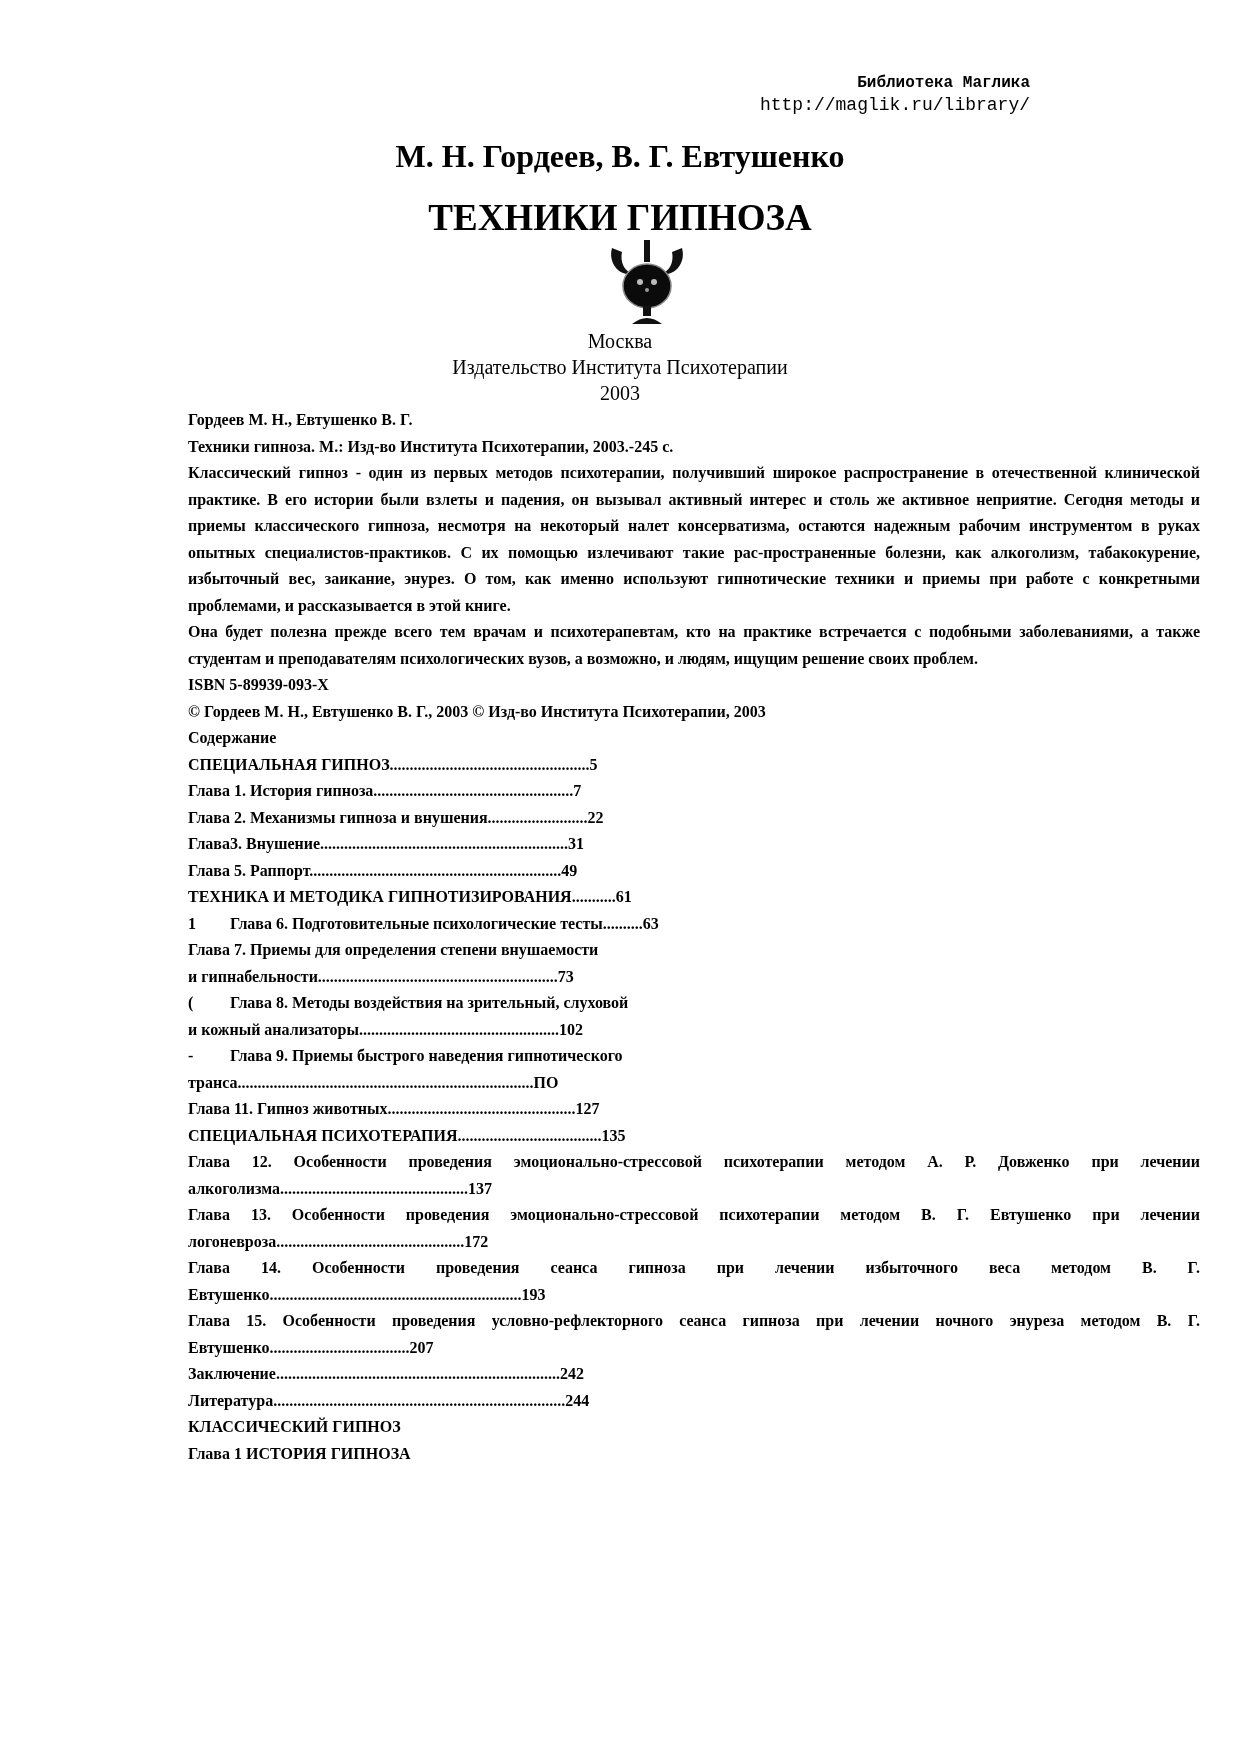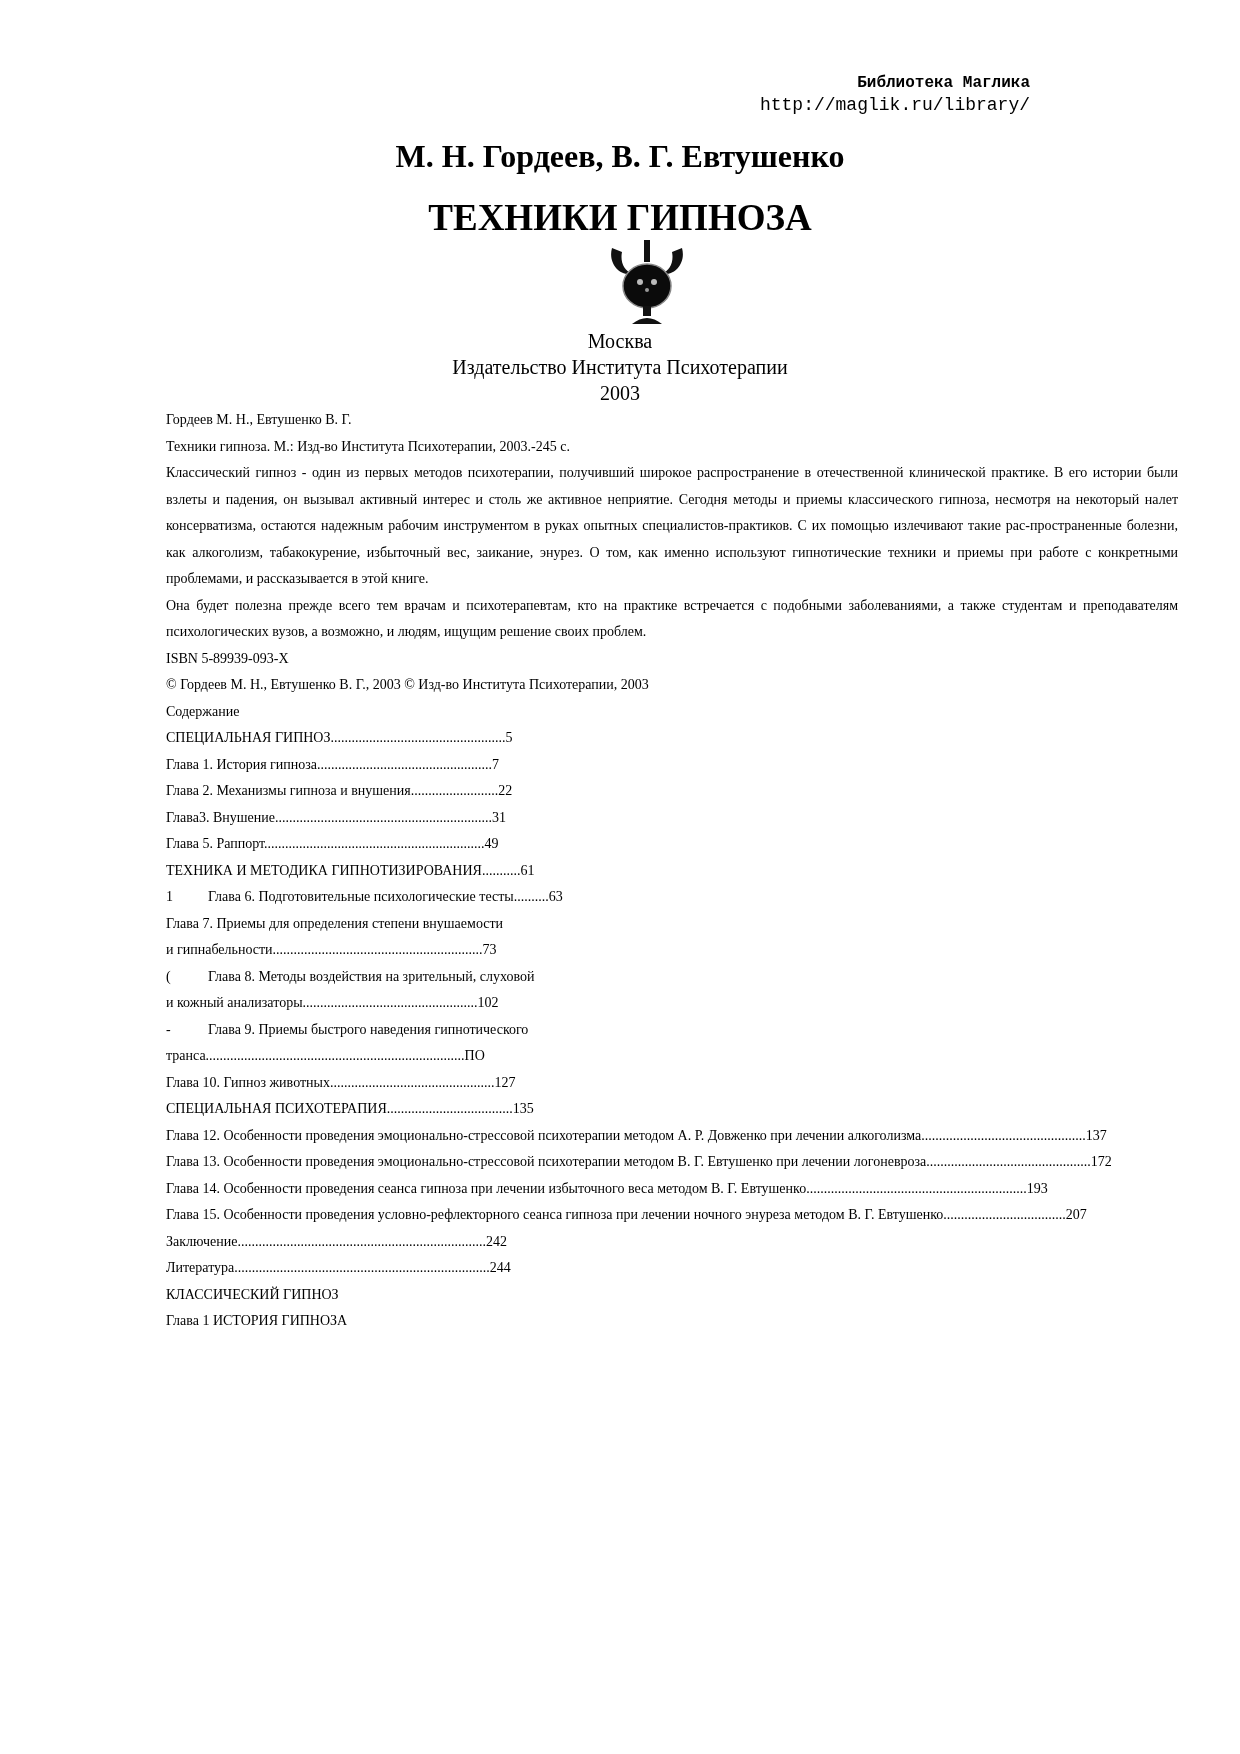--- a/index.html
+++ b/index.html
@@ -5,21 +5,21 @@
   html, body { margin: 0; padding: 0; background: #ffffff; }
   body { width: 1240px; height: 1754px; position: relative; overflow: hidden; color: #000; }
   .page { position: absolute; left: 0; top: 0; width: 1240px; height: 1754px; }
   .lib-header { position: absolute; right: 210px; top: 72px; text-align: right; font-family: "Liberation Mono", "DejaVu Sans Mono", monospace; }
   .lib-name { font-size: 16px; font-weight: bold; line-height: 22px; }
   .lib-url { font-size: 18px; line-height: 22px; }
   .authors { position: absolute; left: 0; width: 1240px; top: 138px; text-align: center; font-family: "Liberation Serif", "DejaVu Serif", serif; font-weight: bold; font-size: 32px; }
   .title { position: absolute; left: 0; width: 1240px; top: 196px; text-align: center; font-family: "Liberation Serif", "DejaVu Serif", serif; font-weight: bold; font-size: 37px; }
   .logo { position: absolute; left: 608px; top: 240px; width: 78px; height: 86px; }
   .pub { position: absolute; left: 0; width: 1240px; top: 328px; text-align: center; font-family: "Liberation Serif", "DejaVu Serif", serif; font-size: 20px; line-height: 26px; }
-  .body-text { position: absolute; left: 166px; width: 1012px; top: 407px; font-family: "Liberation Serif", "DejaVu Serif", serif; font-size: 14px; line-height: 26.5px; }
+  .body-text { position: absolute; left: 188px; width: 1012px; top: 407px; font-family: "Liberation Serif", "DejaVu Serif", serif; font-size: 16px; line-height: 26.5px; font-weight: bold; }
   .body-text p { margin: 0; }
   .justify { text-align: justify; text-align-last: left; }
   .toc-line { white-space: nowrap; }
   .toc-line.wrap { white-space: normal; text-align: justify; }
   .lead { display: inline-block; width: 42px; }
 </style>
 </head>
 <body>
 
 <div class="page">
@@ -68,21 +68,21 @@
         <p class="toc-line"><span>Глава3. Внушение..............................................................31</span></p>
         <p class="toc-line"><span>Глава 5. Раппорт...............................................................49</span></p>
         <p class="toc-line"><span>ТЕХНИКА И МЕТОДИКА ГИПНОТИЗИРОВАНИЯ...........61</span></p>
         <p class="toc-line"><span class="lead">1</span><span>Глава 6. Подготовительные психологические тесты..........63</span></p>
         <p class="toc-line"><span>Глава 7. Приемы для определения степени внушаемости</span></p>
         <p class="toc-line"><span>и гипнабельности............................................................73</span></p>
         <p class="toc-line"><span class="lead">(</span><span>Глава 8. Методы воздействия на зрительный, слуховой</span></p>
         <p class="toc-line"><span>и кожный анализаторы..................................................102</span></p>
         <p class="toc-line"><span class="lead">-</span><span>Глава 9. Приемы быстрого наведения гипнотического</span></p>
         <p class="toc-line"><span>транса..........................................................................ПО</span></p>
-        <p class="toc-line"><span>Глава 10. Гипноз животных...............................................127</span></p>
+        <p class="toc-line"><span>Глава 11. Гипноз животных...............................................127</span></p>
         <p class="toc-line"><span>СПЕЦИАЛЬНАЯ ПСИХОТЕРАПИЯ....................................135</span></p>
         <p class="toc-line wrap"><span>Глава 12. Особенности проведения эмоционально-стрессовой психотерапии методом А. Р. Довженко при лечении алкоголизма...............................................137</span></p>
         <p class="toc-line wrap"><span>Глава 13. Особенности проведения эмоционально-стрессовой психотерапии методом В. Г. Евтушенко при лечении логоневроза...............................................172</span></p>
         <p class="toc-line wrap"><span>Глава 14. Особенности проведения сеанса гипноза при лечении избыточного веса методом В. Г. Евтушенко...............................................................193</span></p>
         <p class="toc-line wrap"><span>Глава 15. Особенности проведения условно-рефлекторного сеанса гипноза при лечении ночного энуреза методом В. Г. Евтушенко...................................207</span></p>
         <p class="toc-line"><span>Заключение.......................................................................242</span></p>
         <p class="toc-line"><span>Литература.........................................................................244</span></p>
       </div>
 
     <p>КЛАССИЧЕСКИЙ ГИПНОЗ</p>

